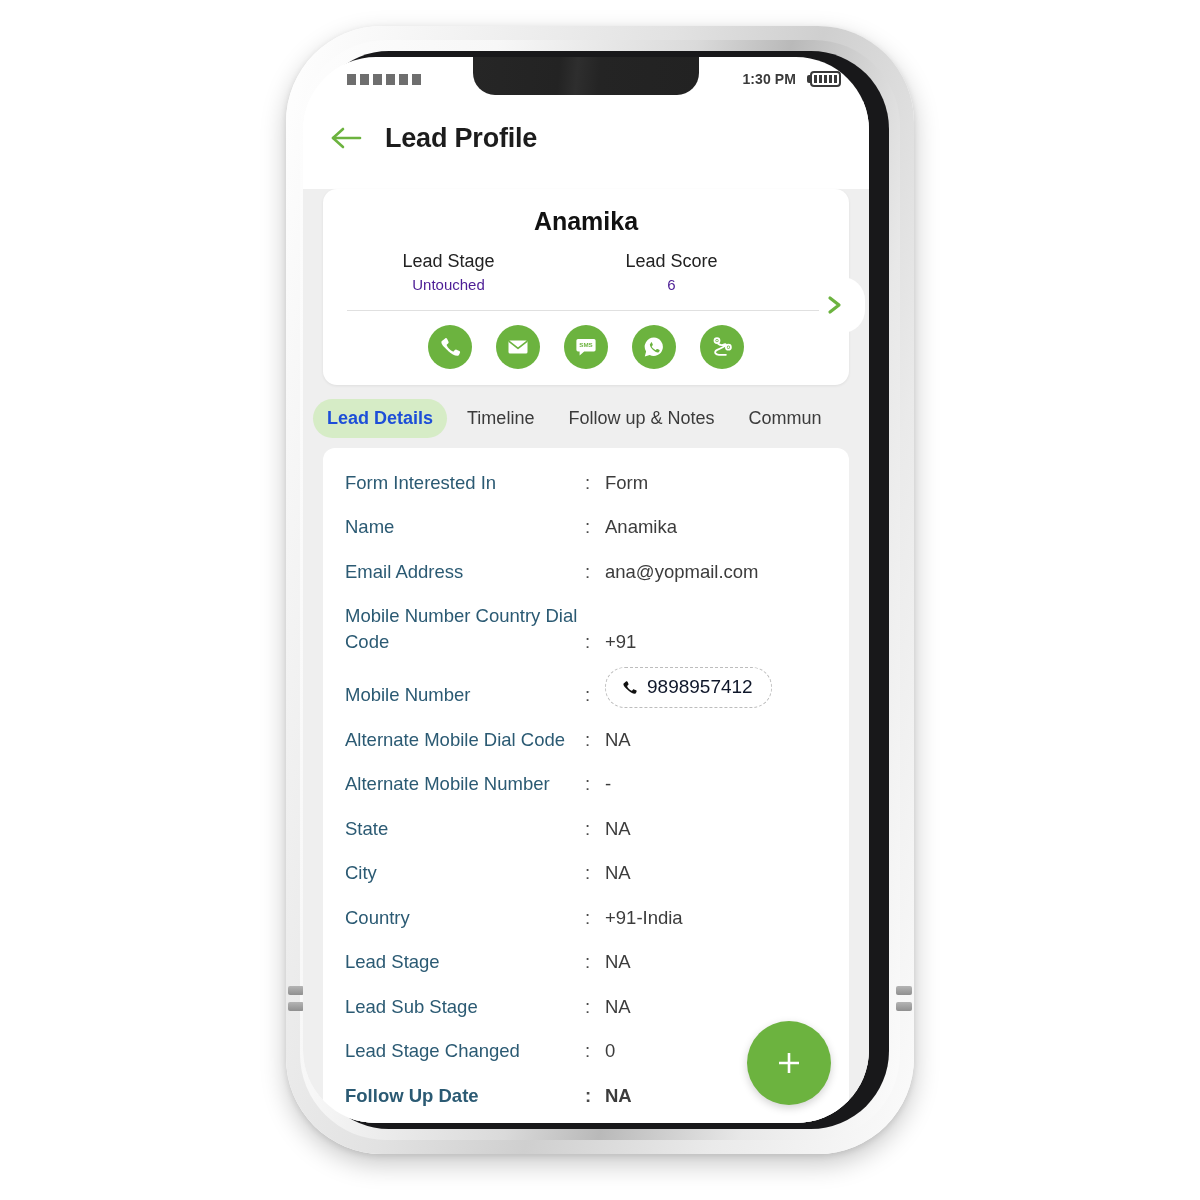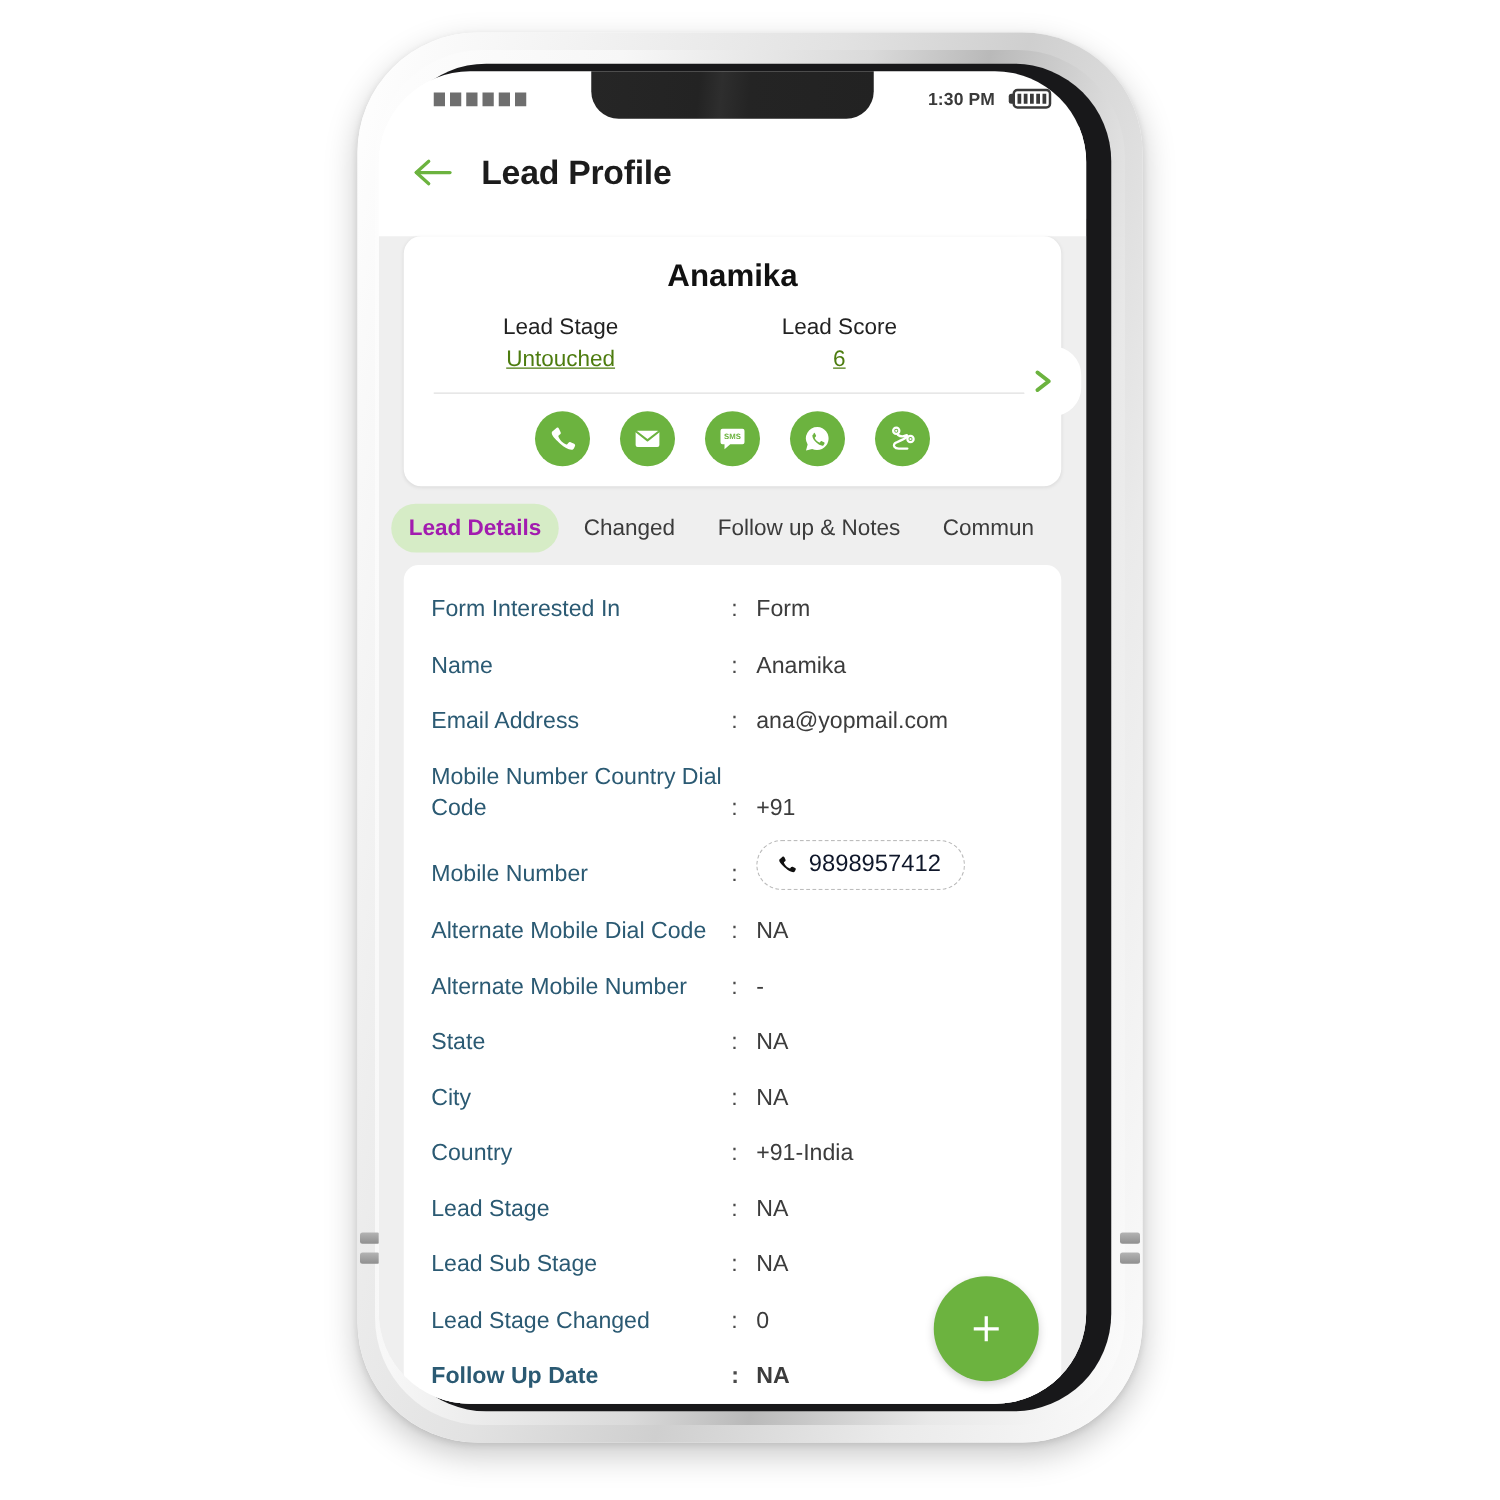--- a/index.html
+++ b/index.html
@@ -127,21 +127,21 @@
     font-size: 25px;
     font-weight: bold;
     color: #111;
     margin-bottom: 12px;
   }
   .stats { display: flex; padding: 0 26px; }
   .stat { flex: 1; text-align: center; }
   .stat.left  { padding-right: 24px; }
   .stat.right { padding-right: 52px; }
   .stat-label { font-size: 18px; color: #222; line-height: 1.45; }
-  .stat-value { font-size: 18px; color: #4d7c0f; line-height: 1.45; text-decoration: underline; }
+  .stat-value { font-size: 15px; color: #4c1d95; line-height: 1.45; }
   .chev-tab {
     position: absolute;
     right: -16px; top: 88px;
     width: 46px; height: 56px;
     background: #fff;
     border-radius: 30px 30px 30px 30px;
     display: flex; align-items: center; justify-content: flex-start;
     padding-left: 4px;
     cursor: pointer;
   }
@@ -169,21 +169,21 @@
     padding: 14px 10px 10px 10px;
     overflow: hidden;
     white-space: nowrap;
   }
   .tab {
     font-size: 18px; color: #3b3b3b;
     padding: 9px 14px; border-radius: 20px;
     cursor: pointer; flex: none;
   }
   .tab.active {
-    background: #d6ecc6; color: #a21caf; font-weight: bold;
+    background: #d6ecc6; color: #1d4ed8; font-weight: bold;
   }
 
   
   .details-card {
     margin: 0 20px;
     background: #fff;
     border-radius: 12px 12px 0 0;
     padding: 22px 22px 20px 22px;
     min-height: 660px;
   }
@@ -330,21 +330,21 @@
               <circle cx="18.4" cy="12.2" r="2.5" fill="none" stroke="#fff" stroke-width="1.8"></circle>
               <circle cx="18.4" cy="12.2" r="0.9" fill="#fff"></circle>
               <path d="M8.2 8.8c1.8 1.4 4.3 1.6 6.1.6 1.6-.9 2 .4 1 1.3-1.3 1.2-5.6 3.1-8.5 4.4-1.5.7-2.1 2.2-1.3 3.3.7 1 2.2 1.4 3.5 1.4h6.9" stroke="#fff" stroke-width="1.8" fill="none" stroke-linecap="round" stroke-linejoin="round"></path>
             </svg>
           </div>
         </div>
       </div>
 
       <div class="tabs">
         <div class="tab active">Lead Details</div>
-        <div class="tab">Changed</div>
+        <div class="tab">Timeline</div>
         <div class="tab">Follow up &amp; Notes</div>
         <div class="tab">Commun</div>
       </div>
 
       <div class="details-card">
 
         <div class="row">
           <div class="lbl">Form Interested In</div>
           <div class="sep">:</div>
           <div class="val">Form</div>

